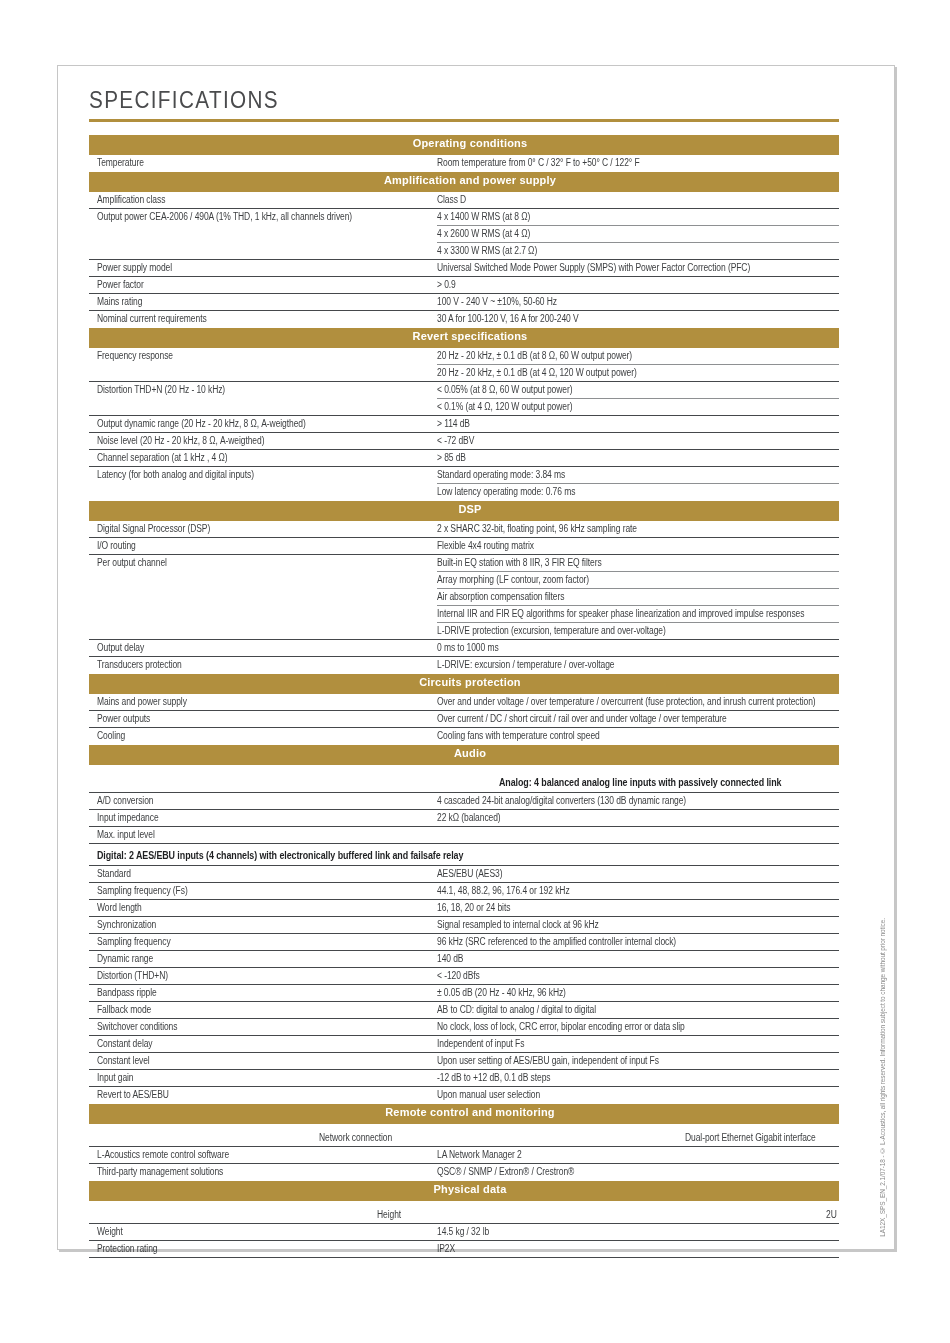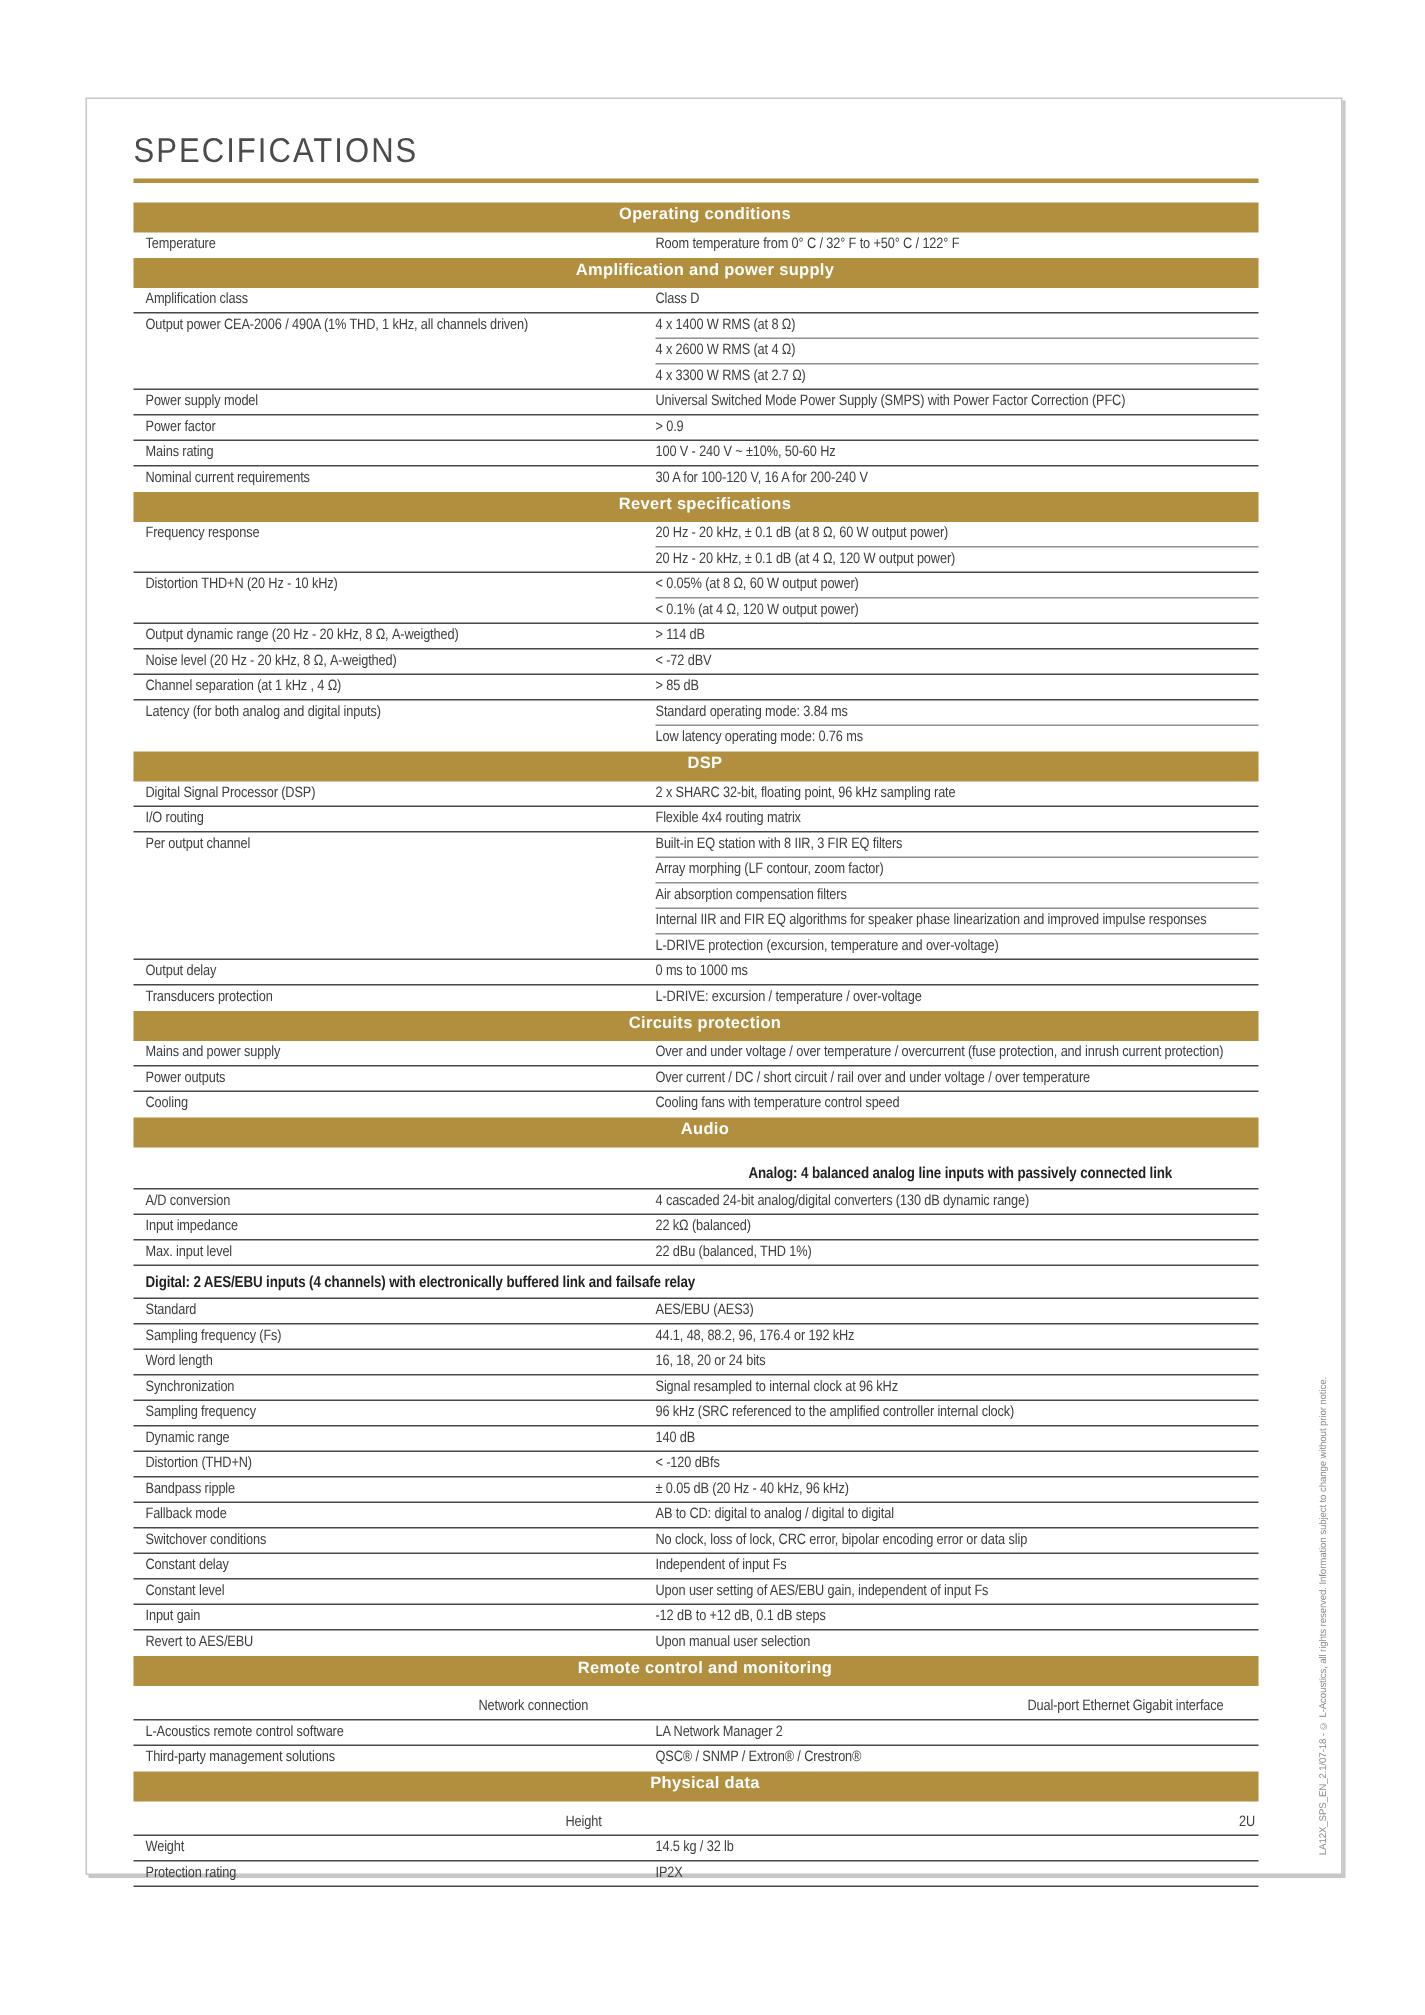--- a/index.html
+++ b/index.html
@@ -216,23 +216,20 @@
             </div>
           </div>
           <div class="row bt">
             <div class="cell-label"><span class="cx">Input impedance</span></div>
             <div class="cell-vals">
               <div class="value"><span class="cx">22 kΩ (balanced)</span></div>
             </div>
           </div>
           <div class="row bt">
             <div class="cell-label"><span class="cx">Max. input level</span></div>
-            <div class="cell-vals">
-              <div class="value"><span class="cx">22 dBu (balanced, THD 1%)</span></div>
-            </div>
           </div>
           <div class="subheader bb bt"><span class="cx">Digital: 2 AES/EBU inputs (4 channels) with electronically buffered link and failsafe relay</span></div>
           <div class="row">
             <div class="cell-label"><span class="cx">Standard</span></div>
             <div class="cell-vals">
               <div class="value"><span class="cx">AES/EBU (AES3)</span></div>
             </div>
           </div>
           <div class="row bt">
             <div class="cell-label"><span class="cx">Sampling frequency (Fs)</span></div>

